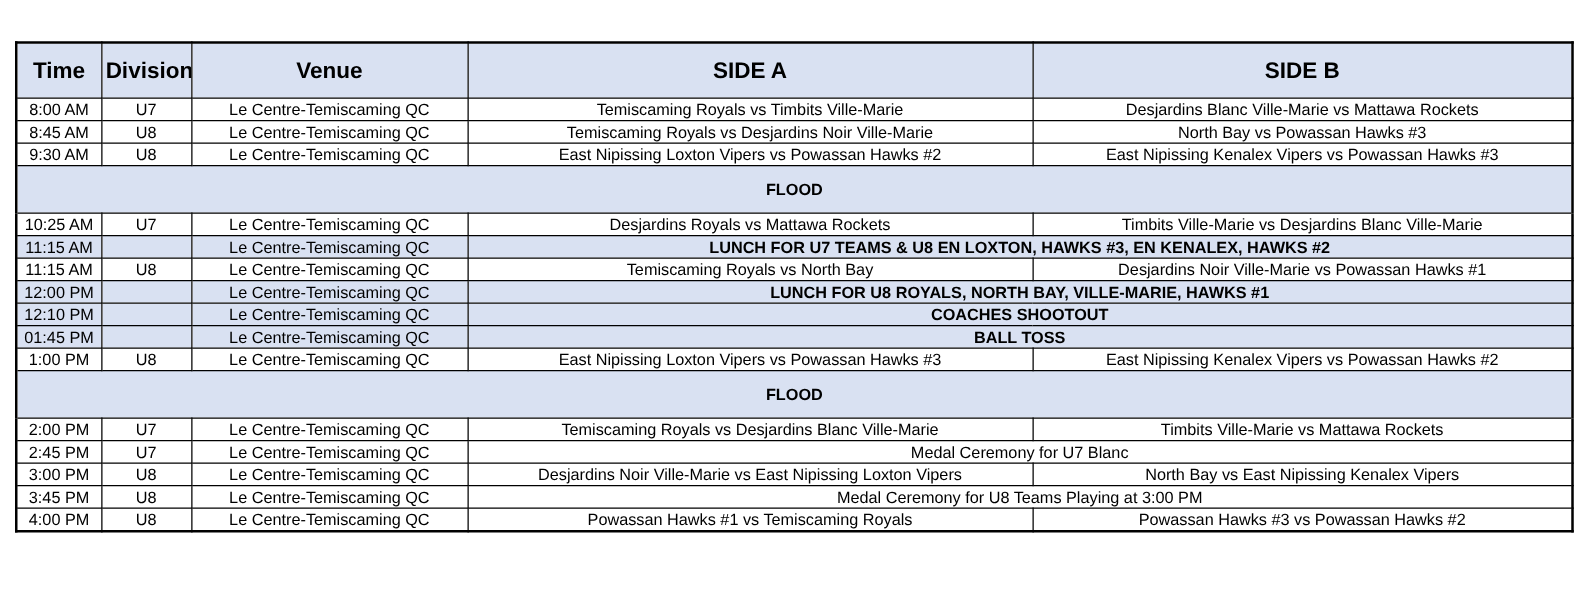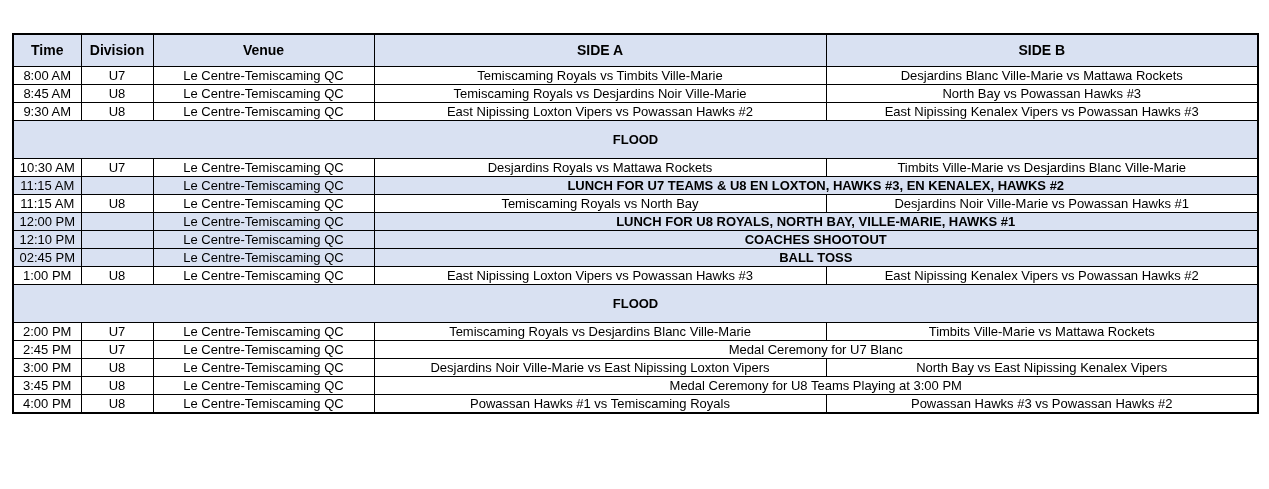--- a/index.html
+++ b/index.html
@@ -41,22 +41,22 @@
     text-align: center;
     vertical-align: middle;
     white-space: nowrap;
     overflow: hidden;
     height: 18px;
     box-sizing: border-box;
   }
   table.schedule thead th {
     background: #d9e1f2;
     font-weight: bold;
-    font-size: 14px;
-    height: 32px;
+    font-size: 18px;
+    height: 44px;
   }
   tr.row-normal td {
     background: #ffffff;
     margin-left: 12px;
   }
   tr.row-highlight td {
     background: #d9e1f2;
   }
   td.blank-cell {
     background: #d9e1f2;
@@ -119,21 +119,21 @@
           <td class="vsep-left">9:30 AM</td>
           <td>U8</td>
           <td class="vsep-right">Le Centre-Temiscaming QC</td>
           <td class="vsep-right">East Nipissing Loxton Vipers vs Powassan Hawks #2</td>
           <td class="vsep-right">East Nipissing Kenalex Vipers vs Powassan Hawks #3</td>
         </tr>
         <tr class="band-row">
           <td colspan="5">FLOOD</td>
         </tr>
         <tr class="row-normal">
-          <td class="vsep-left">10:30 AM</td>
+          <td class="vsep-left">10:25 AM</td>
           <td>U7</td>
           <td class="vsep-right">Le Centre-Temiscaming QC</td>
           <td class="vsep-right">Desjardins Royals vs Mattawa Rockets</td>
           <td class="vsep-right">Timbits Ville-Marie vs Desjardins Blanc Ville-Marie</td>
         </tr>
         <tr class="row-highlight">
           <td class="vsep-left">11:15 AM</td>
           <td class="blank-cell"></td>
           <td class="vsep-right">Le Centre-Temiscaming QC</td>
           <td colspan="2" class="vsep-right bold-text">LUNCH FOR U7 TEAMS &amp; U8 EN LOXTON, HAWKS #3, EN KENALEX, HAWKS #2</td>
@@ -151,21 +151,21 @@
           <td class="vsep-right">Le Centre-Temiscaming QC</td>
           <td colspan="2" class="vsep-right bold-text">LUNCH FOR U8 ROYALS, NORTH BAY, VILLE-MARIE, HAWKS #1</td>
         </tr>
         <tr class="row-highlight">
           <td class="vsep-left">12:10 PM</td>
           <td class="blank-cell"></td>
           <td class="vsep-right">Le Centre-Temiscaming QC</td>
           <td colspan="2" class="vsep-right bold-text">COACHES SHOOTOUT</td>
         </tr>
         <tr class="row-highlight">
-          <td class="vsep-left">02:45 PM</td>
+          <td class="vsep-left">01:45 PM</td>
           <td class="blank-cell"></td>
           <td class="vsep-right">Le Centre-Temiscaming QC</td>
           <td colspan="2" class="vsep-right bold-text">BALL TOSS</td>
         </tr>
         <tr class="row-normal">
           <td class="vsep-left">1:00 PM</td>
           <td>U8</td>
           <td class="vsep-right">Le Centre-Temiscaming QC</td>
           <td class="vsep-right">East Nipissing Loxton Vipers vs Powassan Hawks #3</td>
           <td class="vsep-right">East Nipissing Kenalex Vipers vs Powassan Hawks #2</td>

